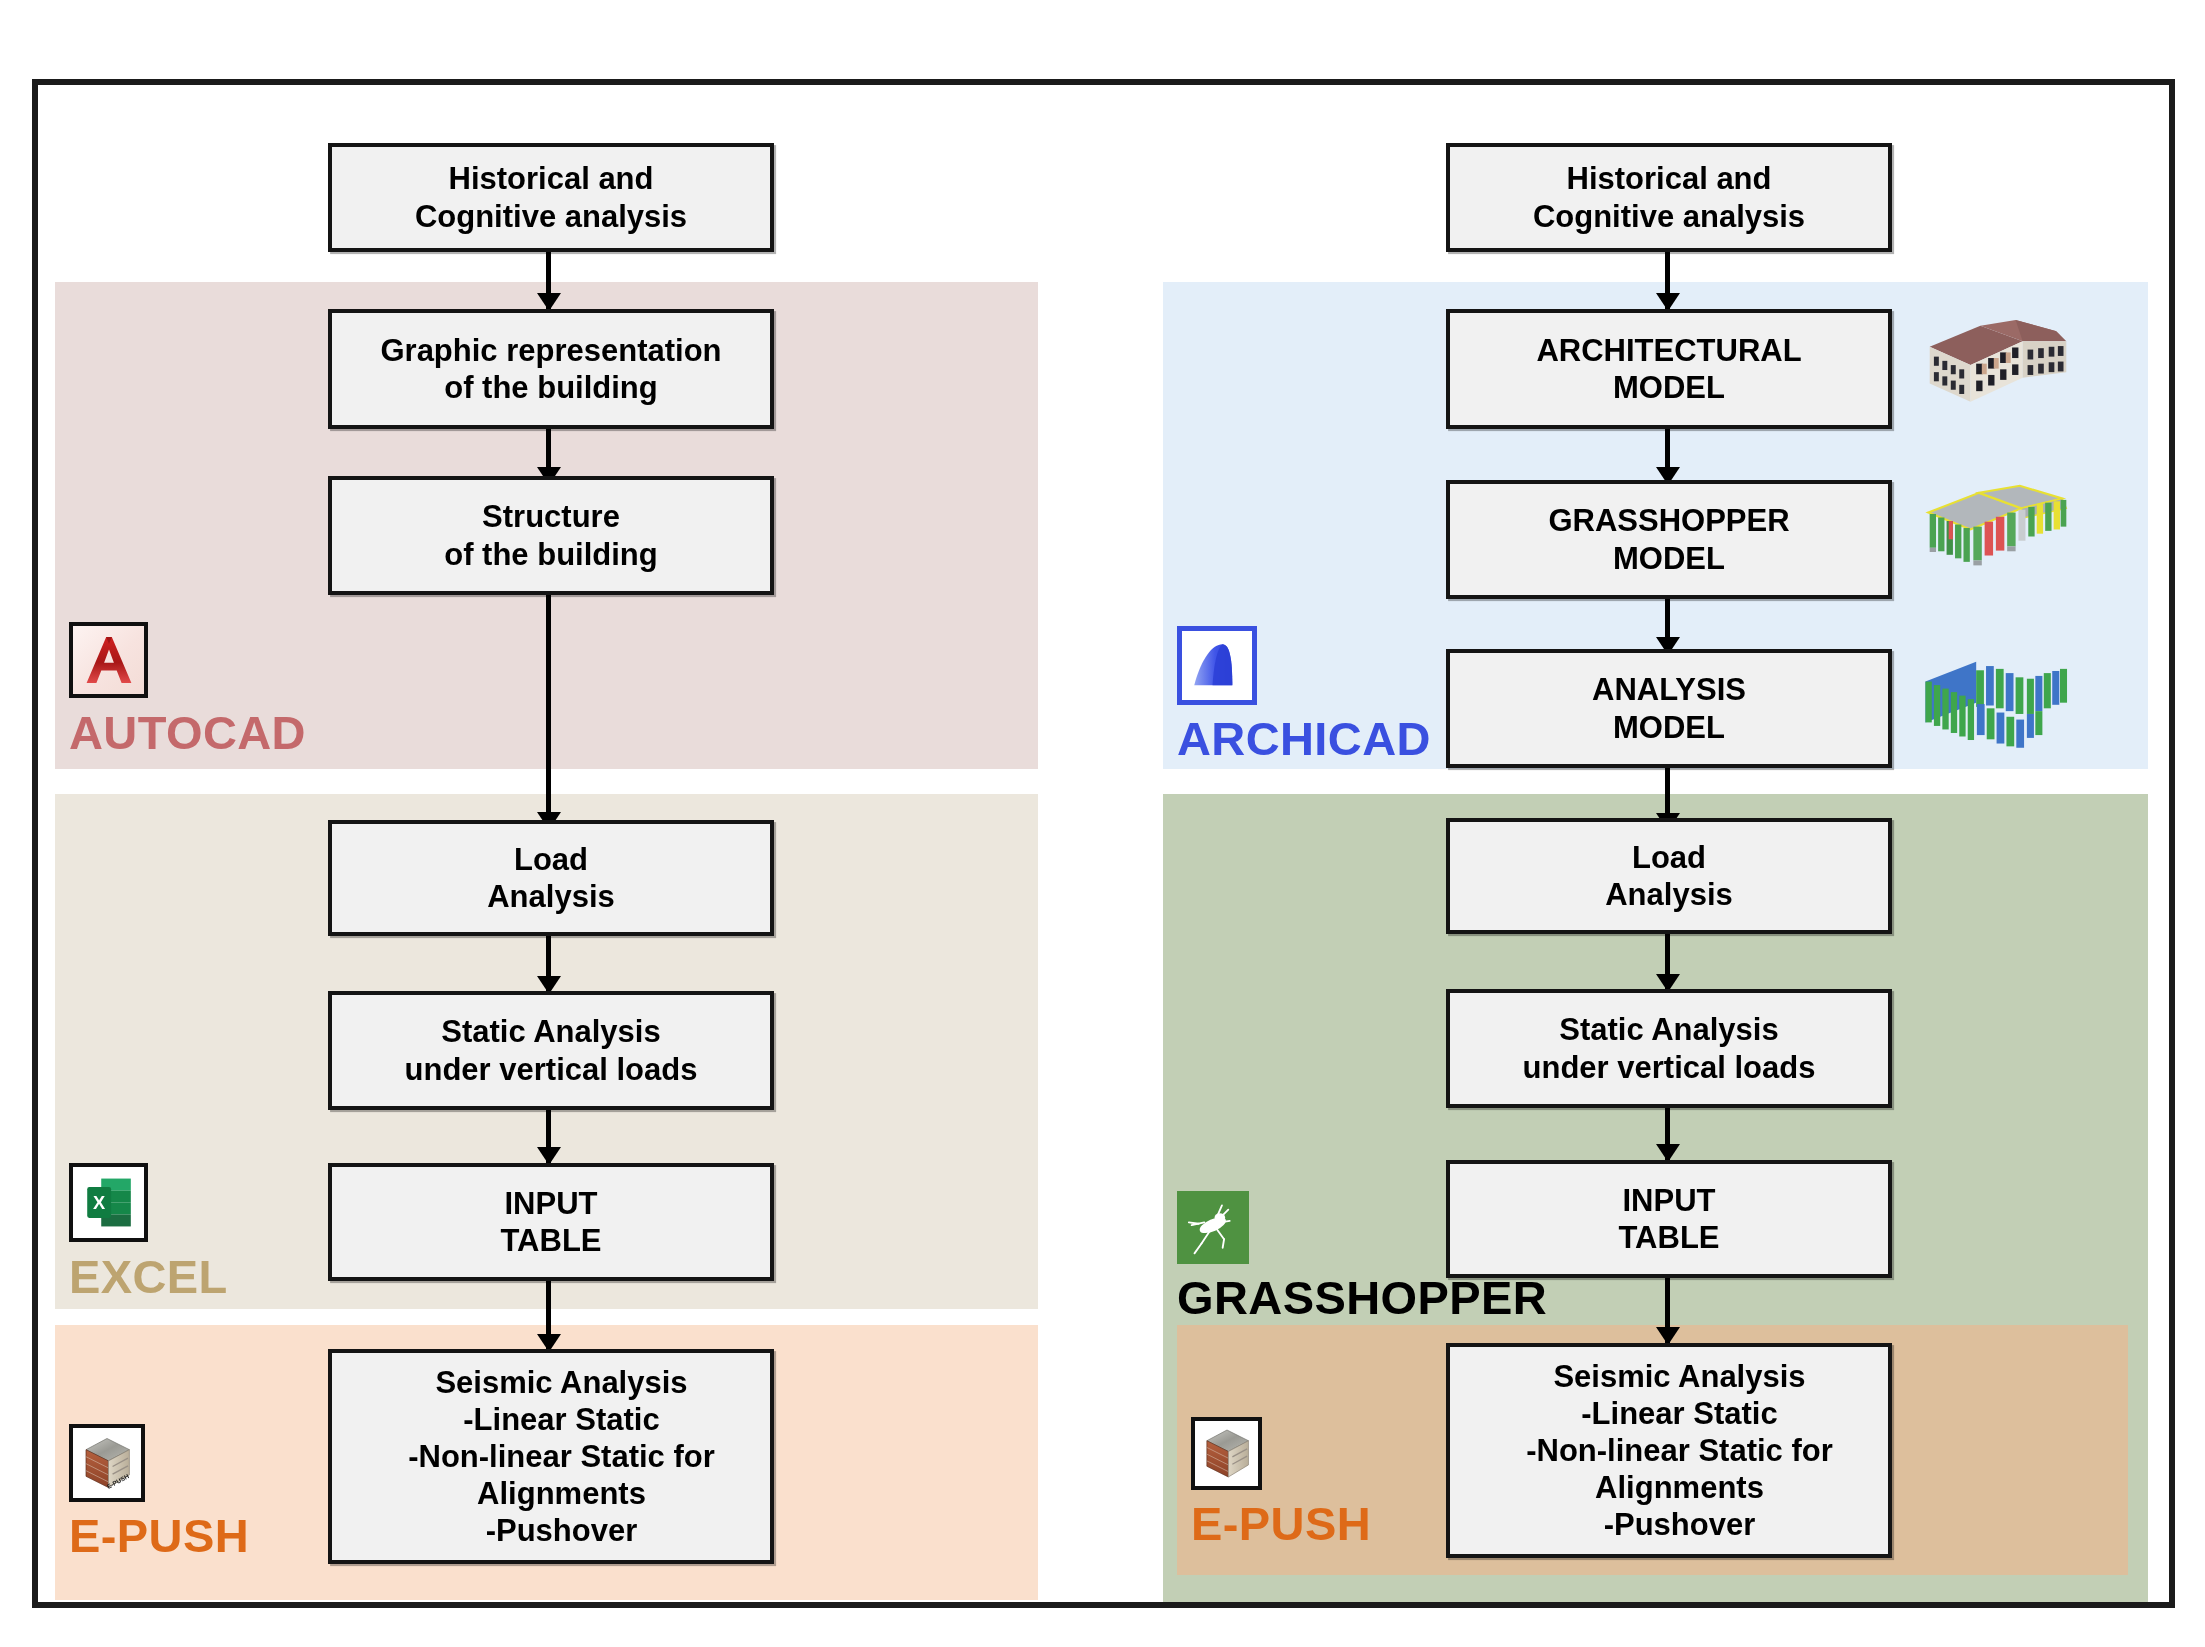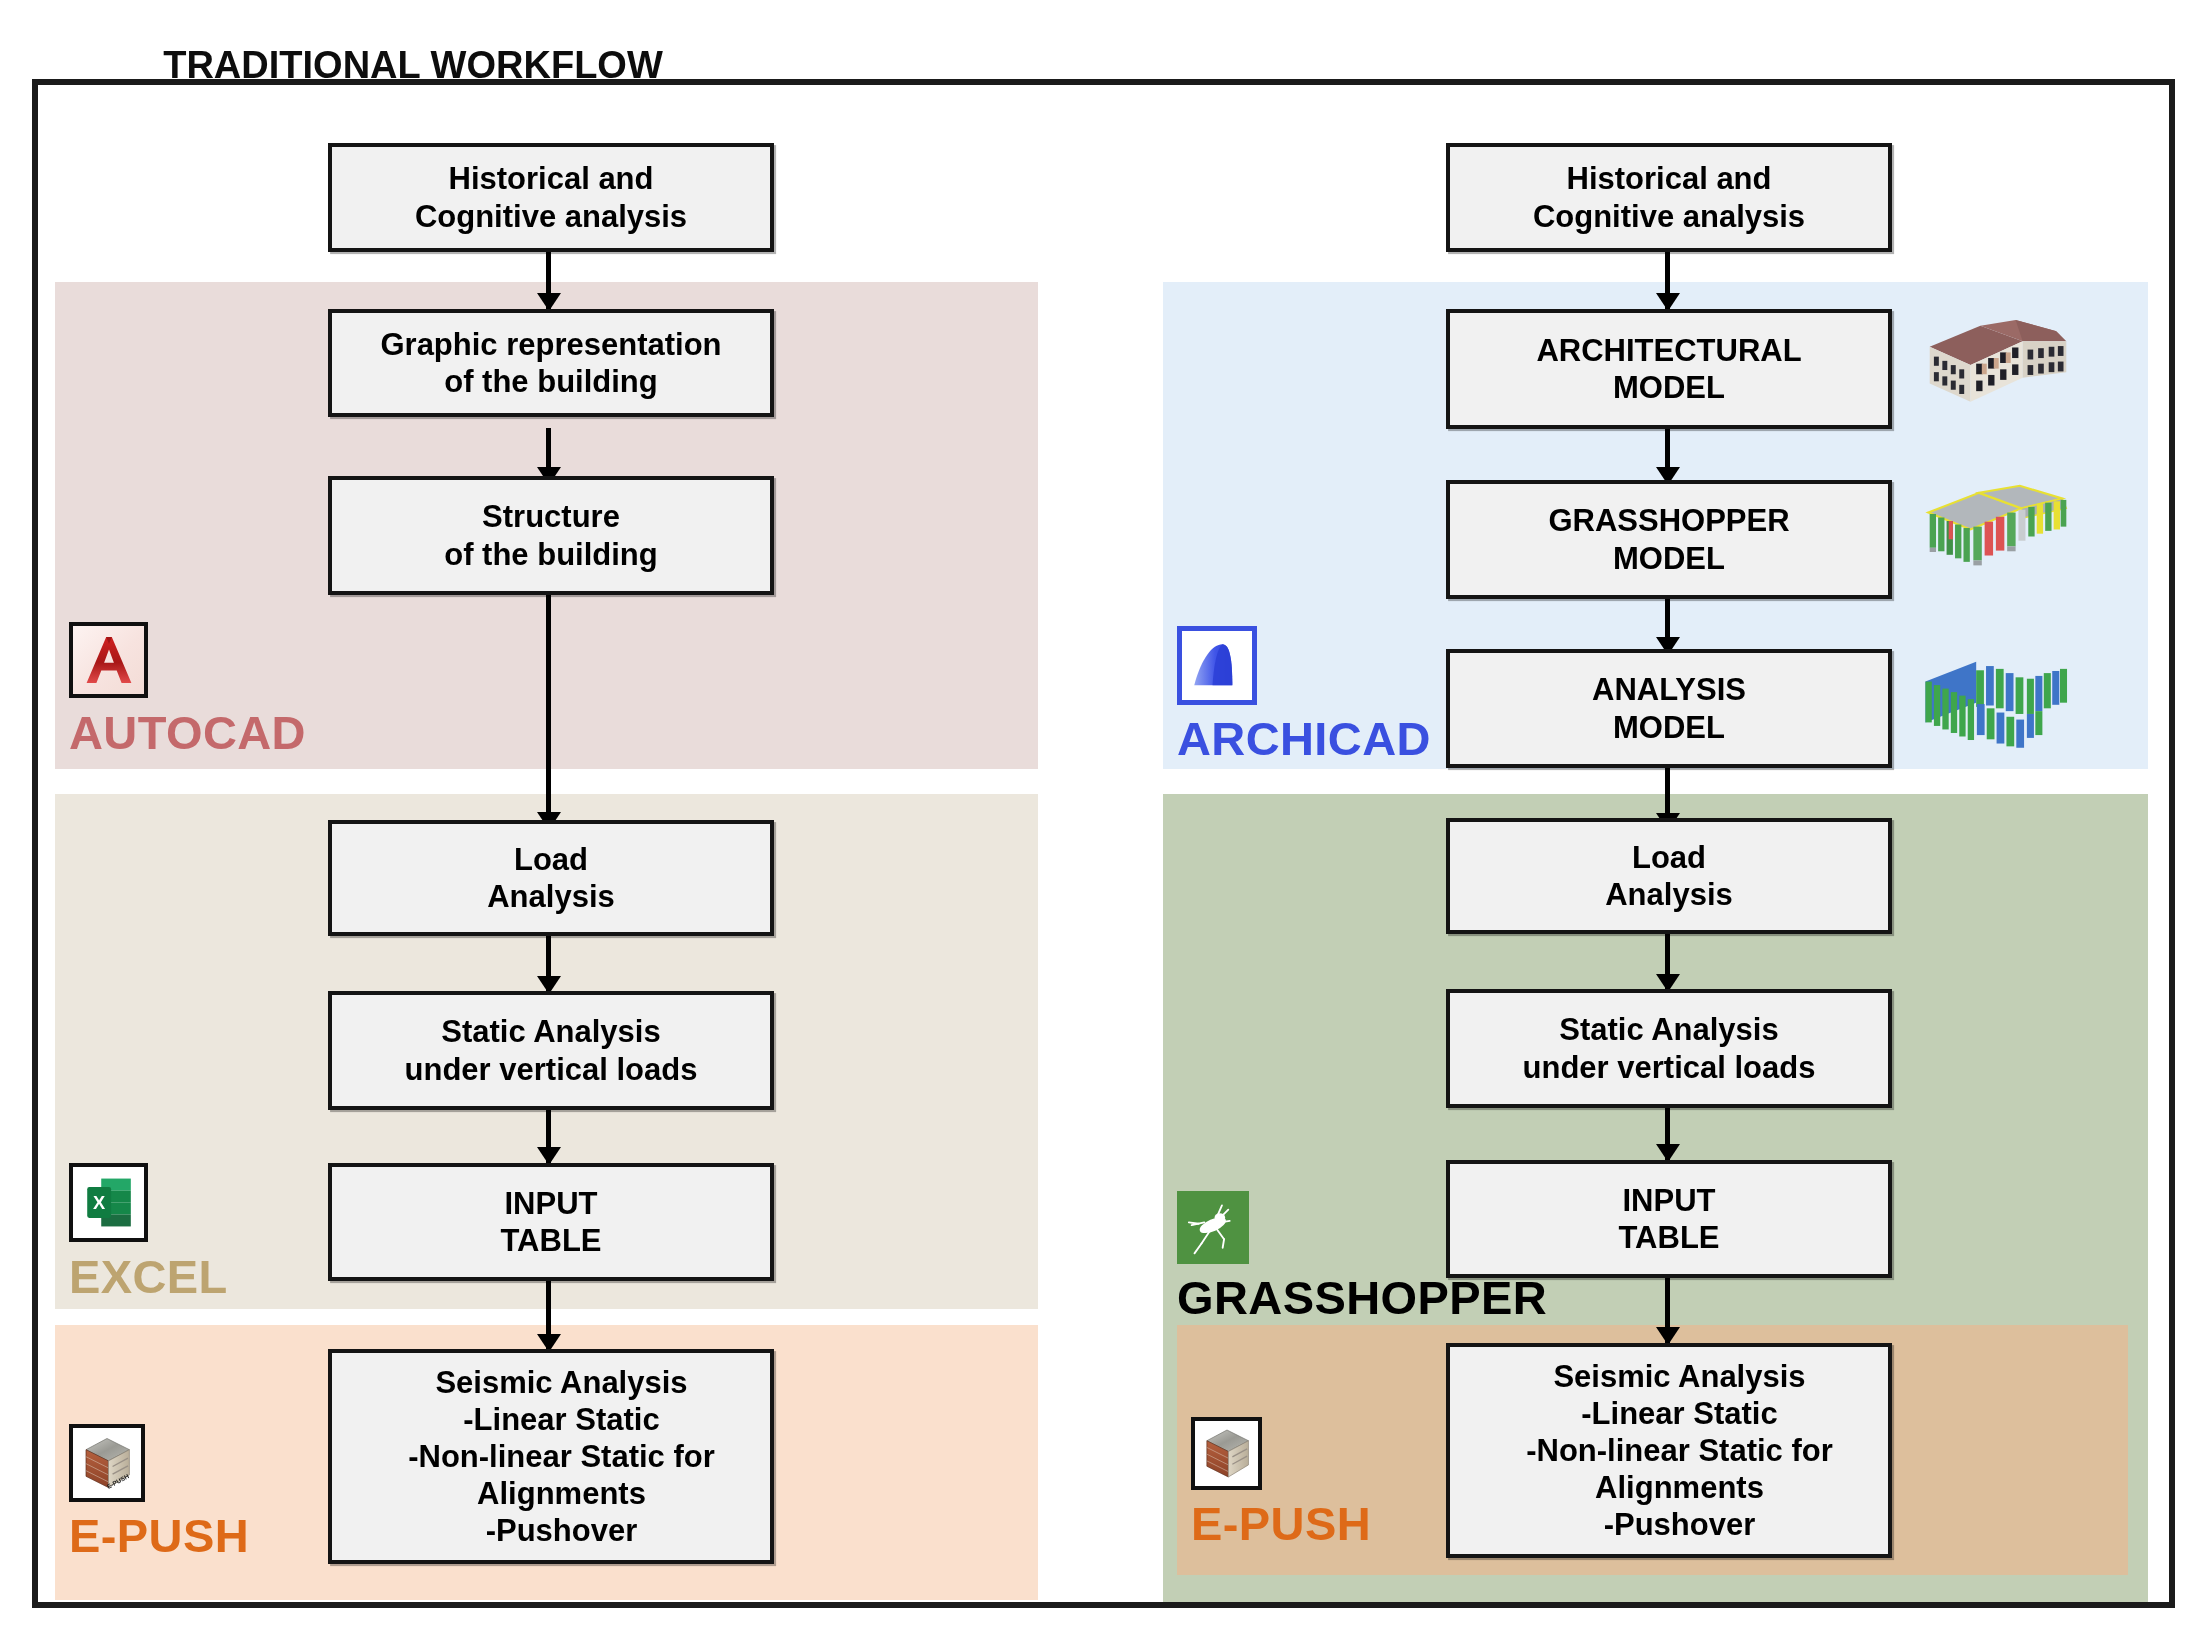--- a/index.html
+++ b/index.html
@@ -101,21 +101,20 @@
   
   .thumb{position:absolute;}
 </style>
 </head>
 <body>
 
 <div id="page">
 
   <div class="frame"></div>
 
-  <div class="col-title" style="left:131px;top:44px;width:564px;">TRADITIONAL WORKFLOW</div>
 
   <div class="band" style="left:55px;top:282px;width:983px;height:487px;background:#e9dcda;"></div>
   <div class="band" style="left:55px;top:794px;width:983px;height:515px;background:#ece7dd;"></div>
   <div class="band" style="left:55px;top:1325px;width:983px;height:275px;background:#fae0cd;"></div>
 
   <div class="band" style="left:1163px;top:282px;width:985px;height:487px;background:#e3eef9;"></div>
   <div class="band" style="left:1163px;top:794px;width:985px;height:808px;background:#c2cfb5;"></div>
   <div class="band" style="left:1177px;top:1325px;width:951px;height:250px;background:#ddbf9c;"></div>
 
   <div class="arrow" style="left:546px;top:251px;height:59px;"></div>
@@ -131,21 +130,21 @@
   <div class="arrow" style="left:1665px;top:768px;height:62px;"></div>
   <div class="arrow" style="left:1665px;top:933px;height:58px;"></div>
   <div class="arrow" style="left:1665px;top:1105px;height:56px;"></div>
   <div class="arrow" style="left:1665px;top:1275px;height:69px;"></div>
 
   <div class="fbox" style="left:328px;top:143px;width:446px;height:109px;">
     <span class="ln">Historical and</span>
     <span class="ln">Cognitive analysis</span>
   </div>
 
-  <div class="fbox" style="left:328px;top:309px;width:446px;height:108px;text-align:center;">
+  <div class="fbox" style="left:328px;top:309px;width:446px;height:120px;text-align:center;">
     <span class="ln">Graphic representation</span>
     <span class="ln">of the building</span>
   </div>
 
   <div class="fbox" style="left:328px;top:476px;width:446px;height:119px;">
     <span class="ln">Structure</span>
     <span class="ln">of the building</span>
   </div>
 
   <div class="fbox" style="left:328px;top:820px;width:446px;height:116px;">

